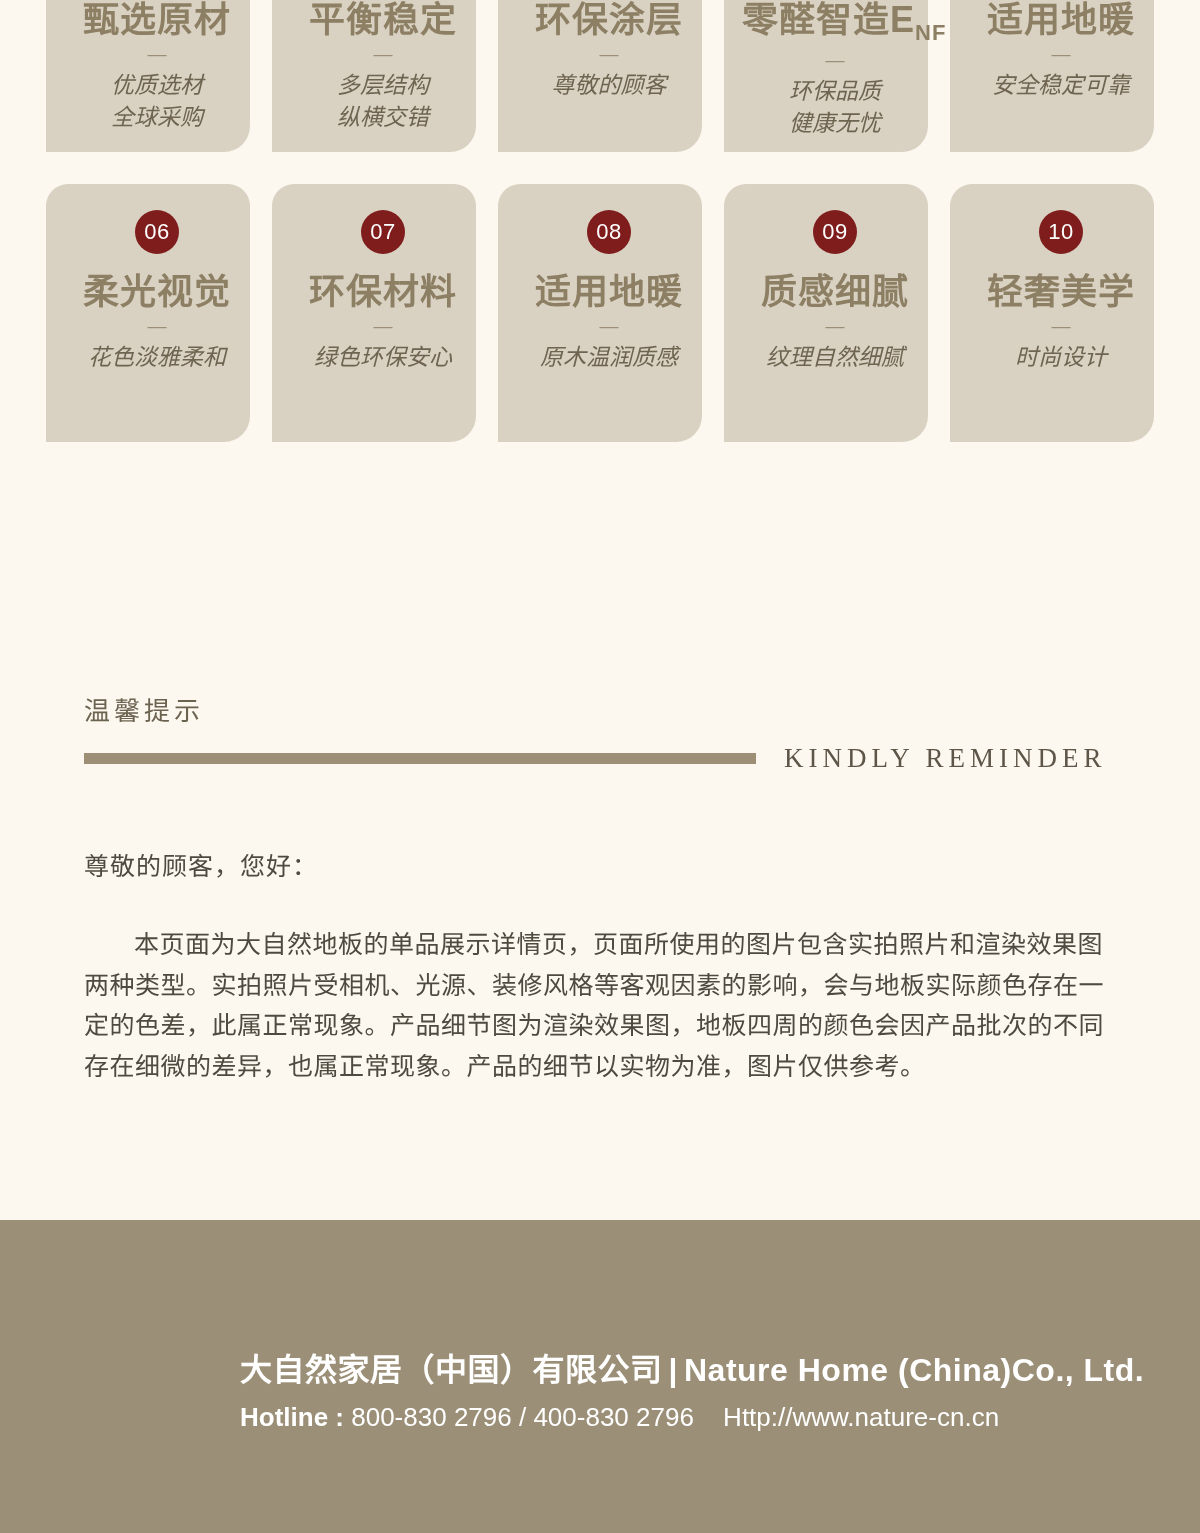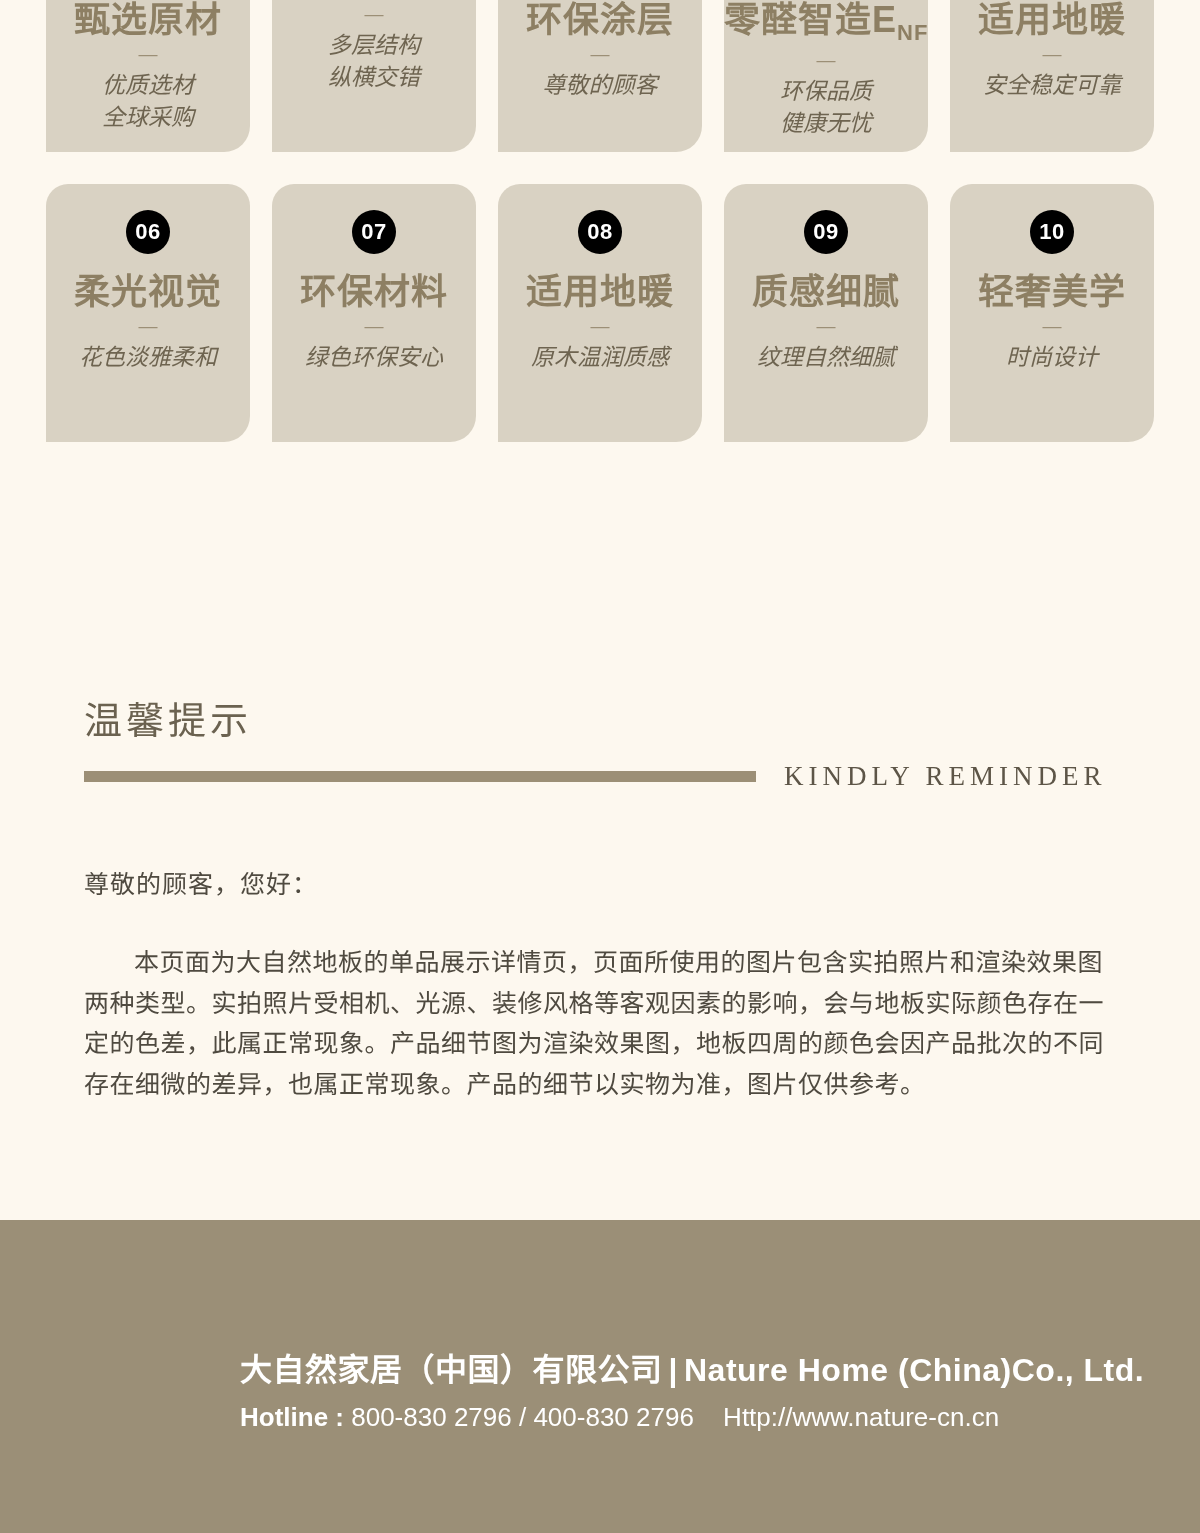--- a/index.html
+++ b/index.html
@@ -30,40 +30,41 @@
     padding: 0 38px;
     box-sizing: border-box;
   }
   .feature-card {
     width: 204px;
     background: #d9d2c3;
     border-radius: 0 0 26px 0;
     box-sizing: border-box;
     text-align: center;
     position: relative;
+    padding-left: 18px;
   }
   .feature-card.row1 {
     height: 152px;
     padding-top: 0;
     border-radius: 0 0 26px 0;
   }
   .feature-card.row2 {
     height: 258px;
     padding-top: 26px;
     border-radius: 22px 22px 26px 0;
   }
 
   .badge {
     width: 44px;
     height: 44px;
     border-radius: 50%;
-    background: #000000;
+    background: #7f1d1d;
     color: #ffffff;
     font-size: 22px;
-    font-weight: bold;
+    font-weight: normal;
     line-height: 44px;
     margin: 0 auto 18px auto;
     letter-spacing: 0.5px;
   }
 
   .feature-title {
     font-size: 36px;
     font-weight: bold;
     color: #8d7f63;
     letter-spacing: 1px;
@@ -94,21 +95,21 @@
   
   .reminder {
     position: absolute;
     left: 0;
     top: 690px;
     width: 1200px;
     box-sizing: border-box;
     padding: 0 84px;
   }
   .reminder-title {
-    font-size: 38px;
+    font-size: 26px;
     color: #6b6250;
     letter-spacing: 4px;
     margin: 0 0 16px 0;
     font-weight: normal;
   }
   .reminder-rule {
     display: flex;
     align-items: center;
     gap: 28px;
   }
@@ -187,20 +188,21 @@
 
   <div class="feature-row">
 
     <div class="feature-card row1">
       <div class="feature-title"><span>甄选原材</span></div>
       <div class="divider-dash">—</div>
       <div class="feature-desc">优质选材<br>全球采购</div>
     </div>
 
     <div class="feature-card row1">
+      <div class="feature-title"><span>平衡稳定</span></div>
       <div class="divider-dash">—</div>
       <div class="feature-desc">多层结构<br>纵横交错</div>
     </div>
 
     <div class="feature-card row1">
       <div class="feature-title"><span>环保涂层</span></div>
       <div class="divider-dash">—</div>
       <div class="feature-desc">尊敬的顾客</div>
     </div>
 

